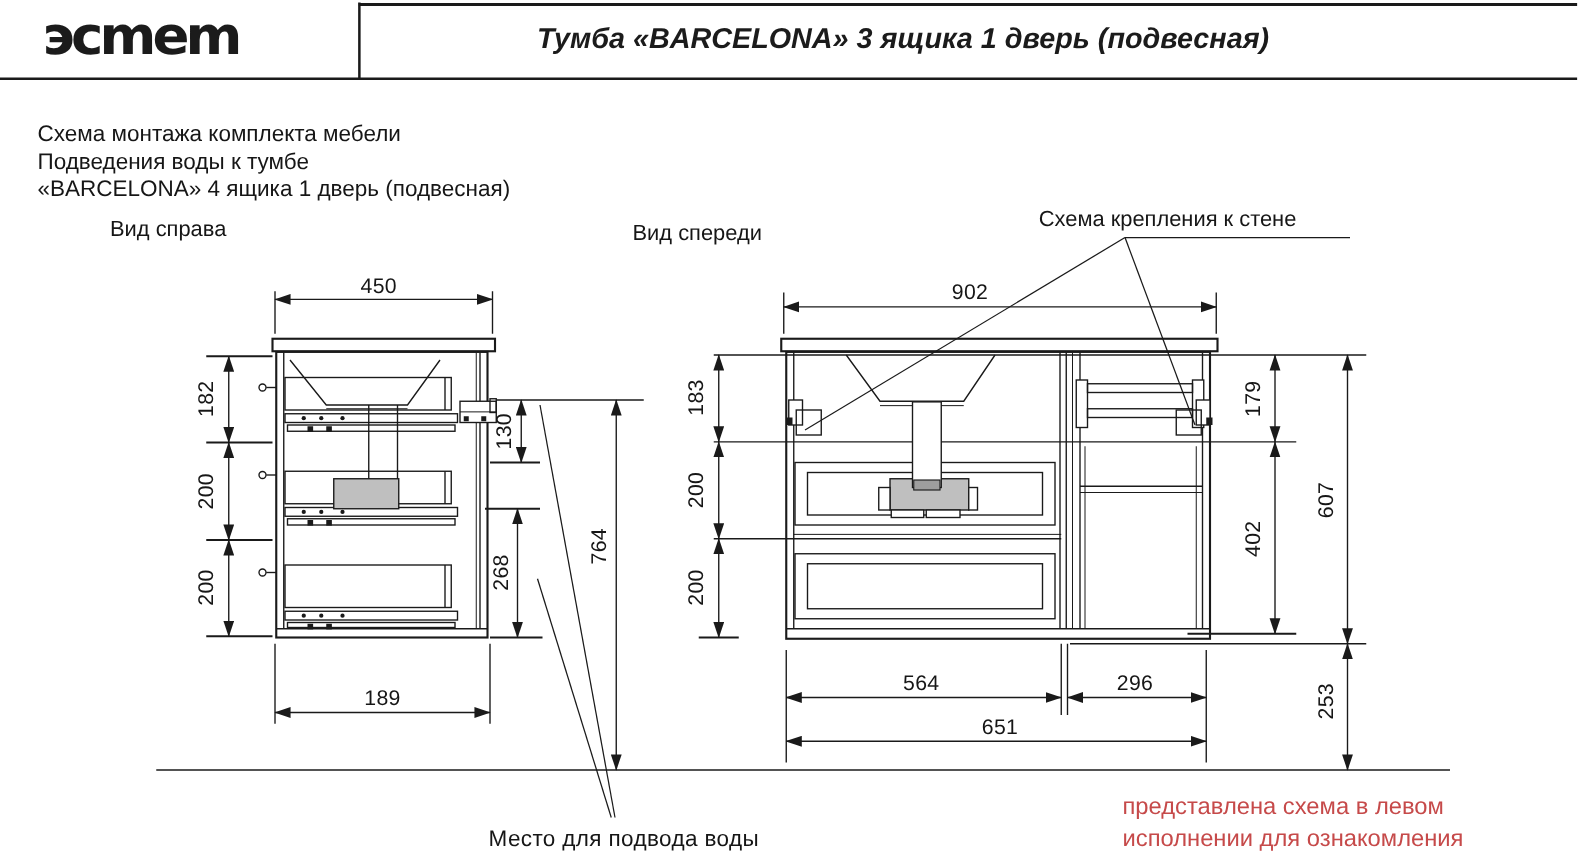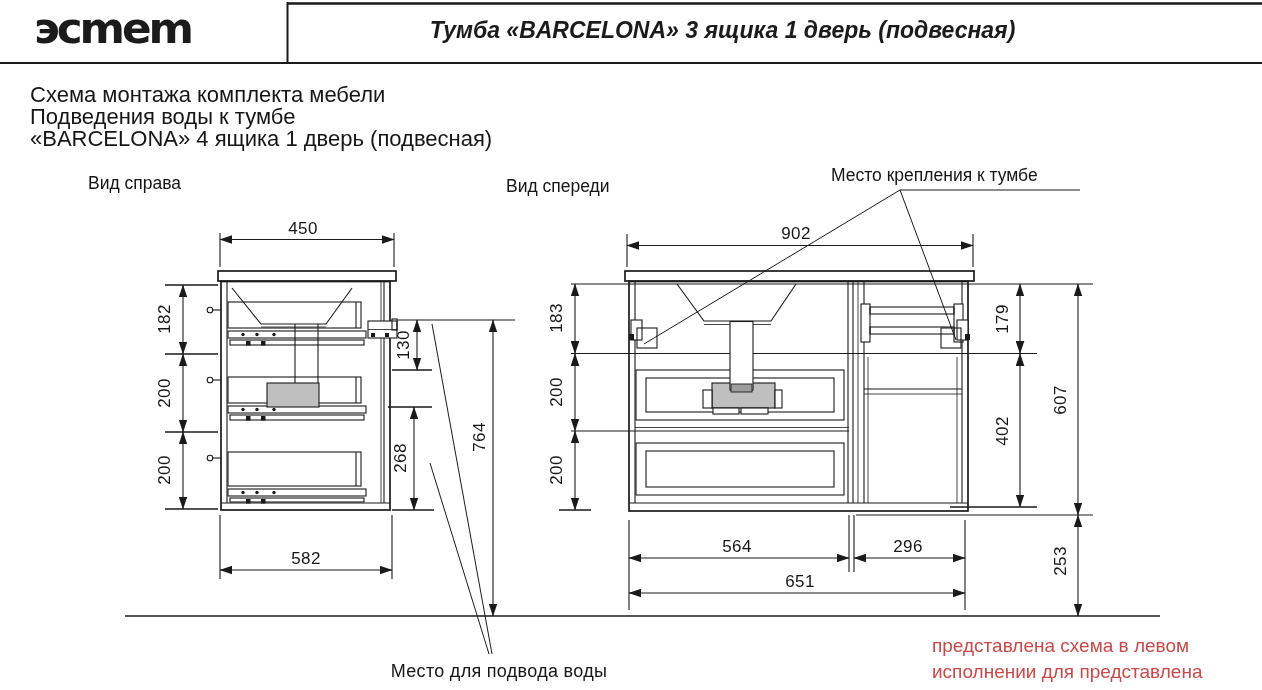--- a/index.html
+++ b/index.html
@@ -9,22 +9,22 @@
   .lbl{position:absolute;white-space:nowrap;}
   .dimtxt{position:absolute;font-size:17px;letter-spacing:.3px;white-space:nowrap;
           transform:translate(-50%,-50%);}
   .vert{transform:translate(-50%,-50%) rotate(-90deg);}
   .viewlbl{font-size:17.5px;}
   .logo{left:34px;top:4px;font-family:"DejaVu Sans",sans-serif;font-weight:bold;
         font-size:42px;letter-spacing:-3px;color:#1b1b1b;transform:scaleX(1.04);
         transform-origin:left top;}
   .title{left:287px;top:17px;width:871px;text-align:center;font-size:23px;
          font-style:italic;font-weight:600;color:#1b1b1b;}
-  .subhdr{left:30px;top:84px;font-size:22px;line-height:22px;}
-  .note{left:898px;top:633px;font-size:19px;line-height:26px;color:#c64a4a;margin-left:34px;}
+  .subhdr{left:30px;top:96px;font-size:18px;line-height:22px;}
+  .note{left:898px;top:633px;font-size:19px;line-height:26px;color:#c64a4a;}
   
   .s{stroke:#1a1a1a;fill:none;stroke-width:1.1px;}
   .s2{stroke:#1a1a1a;fill:none;stroke-width:1.7px;}
   .thin{stroke:#1a1a1a;fill:none;stroke-width:.8px;}
   .dim{stroke:#1a1a1a;fill:none;stroke-width:1.1px;
        marker-start:url(#as);marker-end:url(#ae);}
   .tick{stroke:#1a1a1a;stroke-width:1.5px;}
   .blk{fill:#1a1a1a;stroke:none;}
   .gray{fill:#bfbfbf;stroke:#1a1a1a;stroke-width:1.1px;}
   .dgray{fill:#9e9e9e;stroke:#1a1a1a;stroke-width:.9px;}
@@ -262,38 +262,38 @@
 <div class="lbl title">Тумба «BARCELONA» 3 ящика 1 дверь (подвесная)</div>
 
 <div class="lbl subhdr">
   <div>Схема монтажа комплекта мебели</div>
   <div>Подведения воды к тумбе</div>
   <div>«BARCELONA» 4 ящика 1 дверь (подвесная)</div>
 </div>
 
 <div class="lbl viewlbl" style="left:88px;top:173px">Вид справа</div>
 <div class="lbl viewlbl" style="left:506px;top:176px">Вид спереди</div>
-<div class="lbl viewlbl" style="left:831px;top:165px">Место крепления к тумбе</div>
+<div class="lbl viewlbl" style="left:831px;top:165px">Схема крепления к стене</div>
 <div class="dimtxt" style="left:499px;top:671px;font-size:18px">Место для подвода воды</div>
 
 <div class="lbl note">
   <div>представлена схема в левом</div>
-  <div>исполнении для представлена</div>
+  <div>исполнении для ознакомления</div>
 </div>
 
 <div class="dimtxt" style="left:303px;top:229px">450</div>
 <div class="dimtxt vert" style="left:165px;top:319px">182</div>
 <div class="dimtxt vert" style="left:165px;top:393px">200</div>
 <div class="dimtxt vert" style="left:165px;top:470px">200</div>
 <div class="dimtxt vert" style="left:404px;top:345px">130</div>
 <div class="dimtxt vert" style="left:401px;top:458px">268</div>
 <div class="dimtxt vert" style="left:480px;top:437px">764</div>
-<div class="dimtxt" style="left:306px;top:559px">582</div>
-
-<div class="dimtxt" style="left:796px;top:234px">902</div>
+<div class="dimtxt" style="left:306px;top:559px">189</div>
+
+<div class="dimtxt" style="left:776px;top:234px">902</div>
 <div class="dimtxt vert" style="left:557px;top:318px">183</div>
 <div class="dimtxt vert" style="left:557px;top:392px">200</div>
 <div class="dimtxt vert" style="left:557px;top:470px">200</div>
 <div class="dimtxt vert" style="left:1003px;top:319px">179</div>
 <div class="dimtxt vert" style="left:1003px;top:431px">402</div>
 <div class="dimtxt vert" style="left:1061px;top:400px">607</div>
 <div class="dimtxt vert" style="left:1061px;top:561px">253</div>
 <div class="dimtxt" style="left:737px;top:547px">564</div>
 <div class="dimtxt" style="left:908px;top:547px">296</div>
 <div class="dimtxt" style="left:800px;top:582px">651</div>

